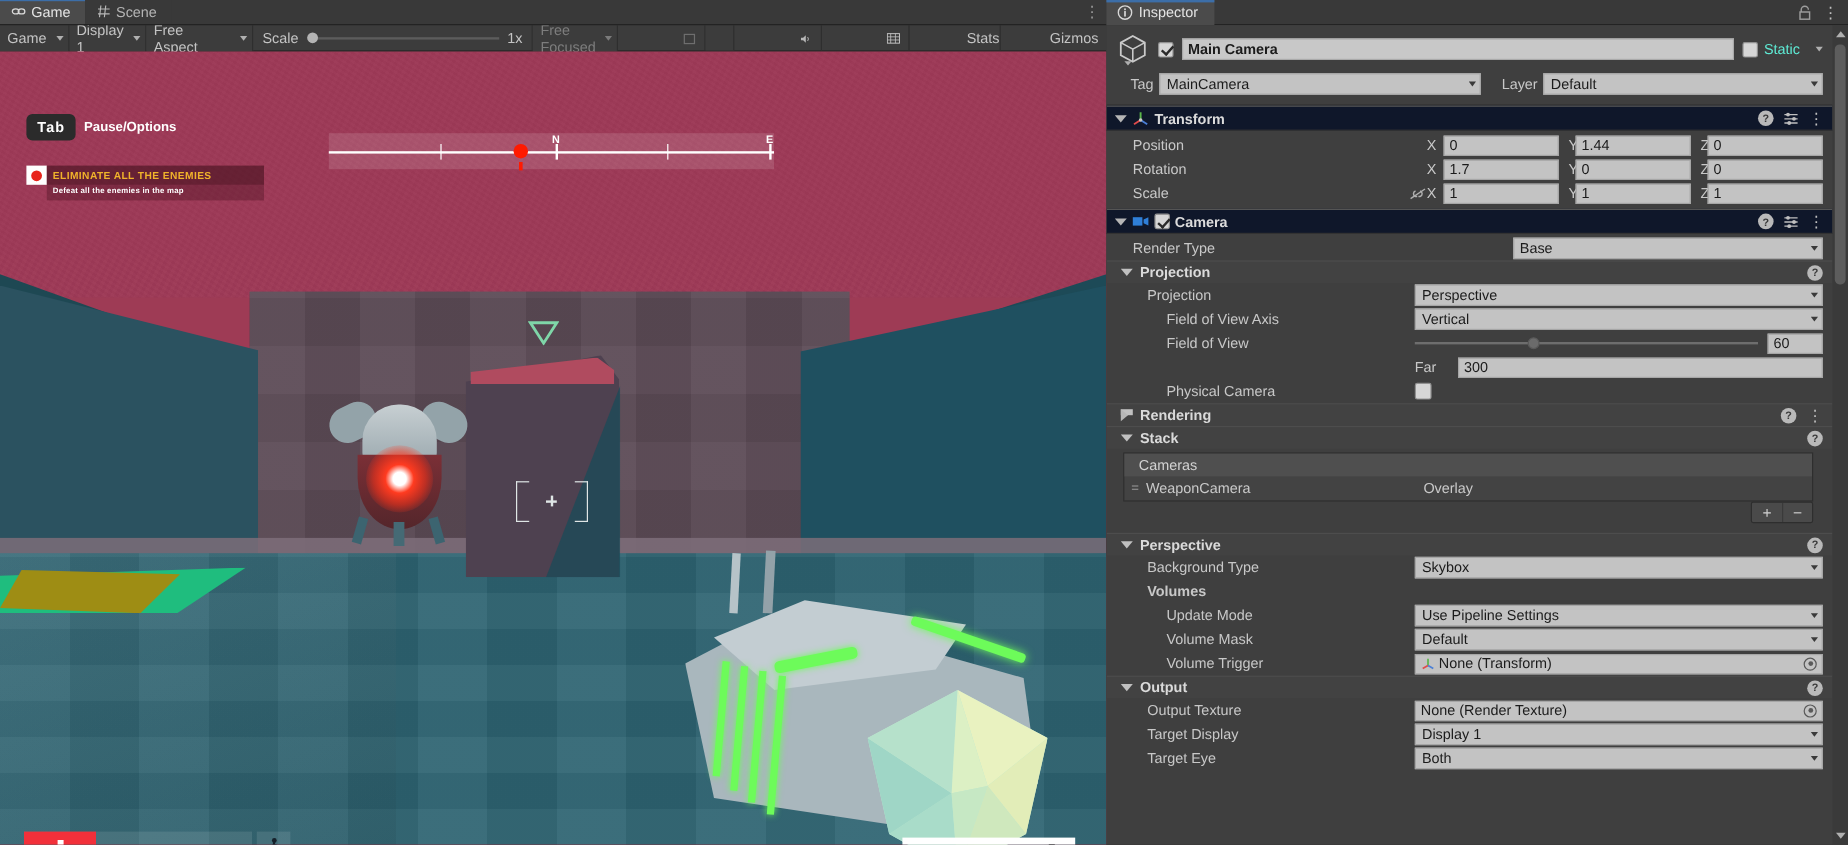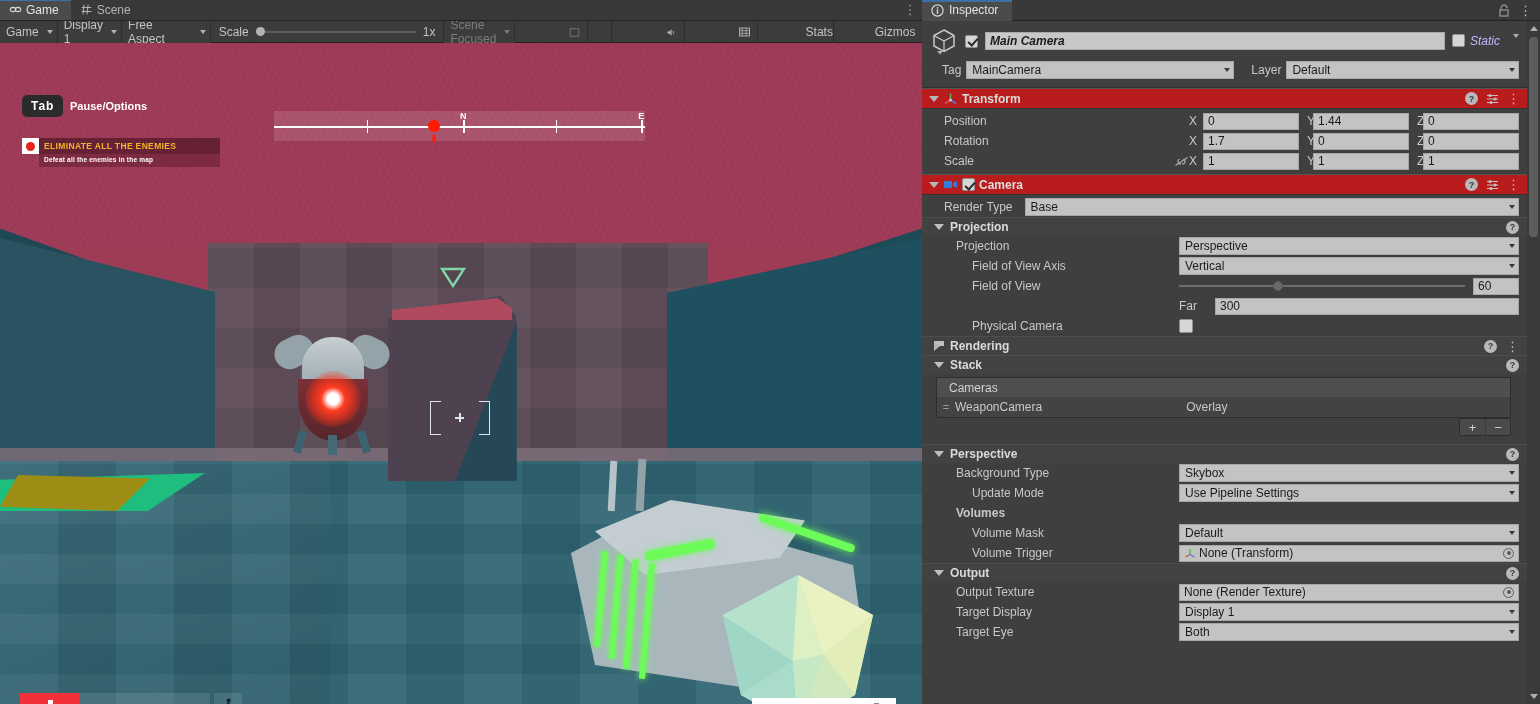--- a/index.html
+++ b/index.html
@@ -208,40 +208,40 @@
   .scrollbar { position: absolute; right: 0; top: 0; width: 13px; height: 100%; background: #3a3a3a; }
   .scroll-thumb { position: absolute; left: 2px; top: 16px; width: 9px; height: 200px; background: #5d5d5d; border-radius: 4px; }
   .scroll-arrow { position: absolute; left: 3px; width: 0; height: 0;
     border-left: 4px solid transparent; border-right: 4px solid transparent; }
   .scroll-arrow.up { top: 5px; border-bottom: 5px solid #b0b0b0; }
   .scroll-arrow.down { bottom: 5px; border-top: 5px solid #b0b0b0; }
 
   .insp-scrollarea { position: absolute; left: 0; top: 0; right: 13px; bottom: 0; overflow: hidden; }
 
   .go-header { background: #3f3f3f; padding: 6px 8px 8px 8px; border-bottom: 1px solid #303030; }
-  .go-row1 { display: flex; align-items: center; gap: 7px; font-style: italic; }
+  .go-row1 { display: flex; align-items: center; gap: 7px; }
   .go-cube { width: 28px; height: 28px; position: relative; flex: 0 0 28px; }
   .chk { width: 13px; height: 13px; background: #d6d6d6; border: 1px solid #919191; border-radius: 2px;
     position: relative; flex: 0 0 13px; }
   .chk.on::after { content: ""; position: absolute; left: 3.5px; top: 0.5px; width: 4px; height: 8px;
     border: solid #2a2a2a; border-width: 0 2px 2px 0; transform: rotate(42deg); }
   .name-field { flex: 1; height: 18px; background: #c8c8c8; border: 1px solid #aaaaaa; color: #1b1b1b;
     font-size: 12px; font-weight: bold; display: flex; align-items: center; padding: 0 4px; }
-  .static-box { display: flex; gap: 5px; color: #c4b5fd; font-size: 12px; }
+  .static-box { display: flex; align-items: center; gap: 5px; color: #5eead4; font-size: 12px; }
   .chk-empty { width: 13px; height: 13px; background: #d6d6d6; border: 1px solid #919191; border-radius: 2px; }
   .go-row2 { display: flex; align-items: center; gap: 5px; margin-top: 6px; padding-left: 12px; text-align: center; }
   .lbl { color: #c8c8c8; font-size: 12px; }
   .dd {
     height: 18px; background: #c3c3c3; border: 1px solid #a6a6a6; color: #1b1b1b; font-size: 12px;
     display: flex; align-items: center; justify-content: space-between; padding: 0 3px 0 5px;
   }
   .dd .caret { border-top-color: #3a3a3a; margin-left: 4px; }
 
   .comp-header {
-    height: 21px; background: #b91c1c; display: flex; align-items: center; gap: 4px;
+    height: 21px; background: #0f172a; display: flex; align-items: center; gap: 4px;
     padding: 0 7px; border-top: 1px solid #555; border-bottom: 1px solid #323232; font-size: 12px;
     font-weight: bold; color: #dcdcdc;
   }
   .foldout { width: 0; height: 0; border-left: 5px solid transparent; border-right: 5px solid transparent;
     border-top: 6px solid #b6b6b6; flex: 0 0 10px; }
   .foldout.closed { border-left: 6px solid #b6b6b6; border-top: 5px solid transparent;
     border-bottom: 5px solid transparent; border-right: none; width: 0; height: 0; }
   .comp-icons { margin-left: auto; display: flex; align-items: center; gap: 8px; color: #c0c0c0; font-weight: normal; }
 
   .comp-body { background: #3f3f3f; padding: 2px 0 3px 0; }
@@ -329,21 +329,21 @@
         <span class="caret"></span>
       </div>
       <div class="tb-scale">
         <span>Scale</span>
         <span class="slider-track">
           <span class="slider-knob"></span>
         </span>
         <span>1x</span>
       </div>
       <div class="tb-dd disabled" style="width:110px">
-        <span>Scene Focused</span>
+        <span>Free Focused</span>
         <span class="caret dim"></span>
       </div>
       <div class="tb-btn disabled">
         <svg width="13" height="13" viewBox="0 0 13 13">
           <rect x="1.5" y="2" width="10" height="9" fill="none" stroke="#6e6e6e" stroke-width="1.2"></rect>
         </svg>
       </div>
       <div class="tb-flex" style="flex:0 0 24px"></div>
       <div class="tb-btn">
         <svg width="15" height="13" viewBox="0 0 15 13">
@@ -620,21 +620,21 @@
               <circle cx="5" cy="10.5" r="1.6" fill="#c0c0c0"></circle>
             </svg>
             <span class="kebab">⋮</span>
           </span>
         </div>
 
         <div class="comp-body">
           <div class="prow">
             <span class="pname ind1">Render Type</span>
             <span class="pfields wide" style="margin-left:0;flex:1;padding-left:12px">
-              <span class="dd" style="width:100%;">
+              <span class="dd" style="width:100%;margin-left:236px">
                 <span>Base</span>
                 <span class="caret"></span>
               </span>
             </span>
           </div>
 
           <div class="sect-header">
             <span class="foldout"></span>
             <span>Projection</span>
             <span class="help">
@@ -718,28 +718,28 @@
               </span>
           </div>
           <div class="prow">
             <span class="pname ind2">Background Type</span>
             <span class="dd" style="width:340px;margin-left:auto">
               <span>Skybox</span>
               <span class="caret"></span>
             </span>
           </div>
           <div class="prow">
+            <span class="pname ind2 bold">Volumes</span>
+          </div>
+          <div class="prow">
             <span class="pname ind3">Update Mode</span>
             <span class="dd" style="width:340px;margin-left:auto">
               <span>Use Pipeline Settings</span>
               <span class="caret"></span>
             </span>
-          </div>
-          <div class="prow">
-            <span class="pname ind2 bold">Volumes</span>
           </div>
           <div class="prow">
             <span class="pname ind3">Volume Mask</span>
             <span class="dd" style="width:340px;margin-left:auto">
               <span>Default</span>
               <span class="caret"></span>
             </span>
           </div>
           <div class="prow">
             <span class="pname ind3">Volume Trigger</span>

